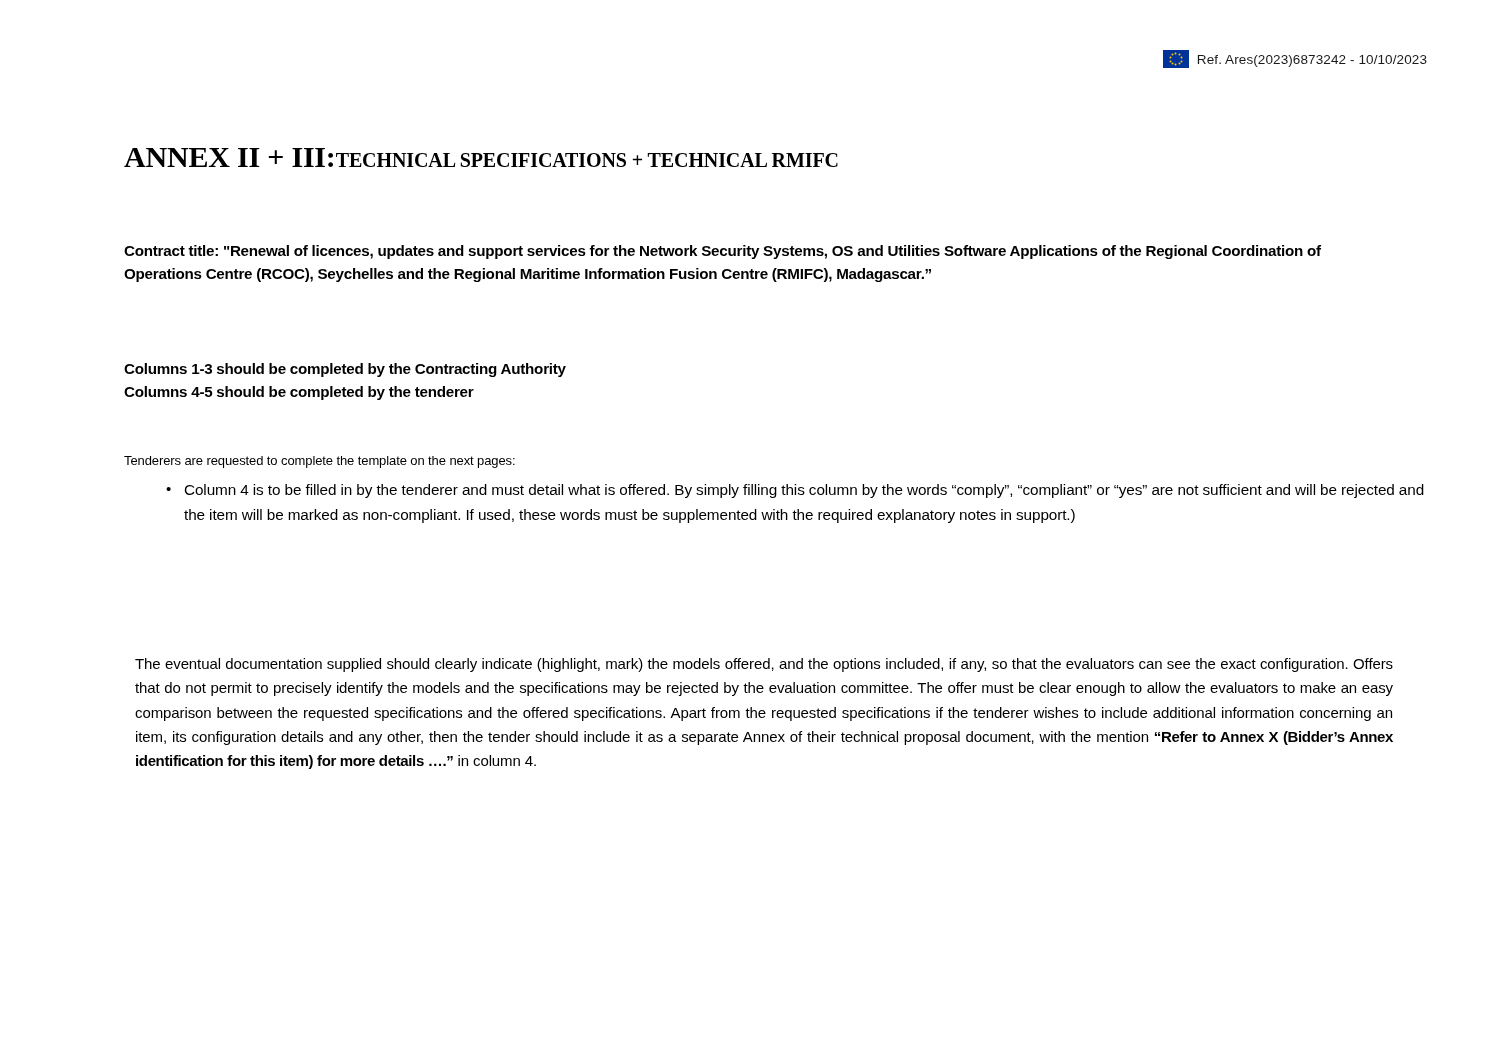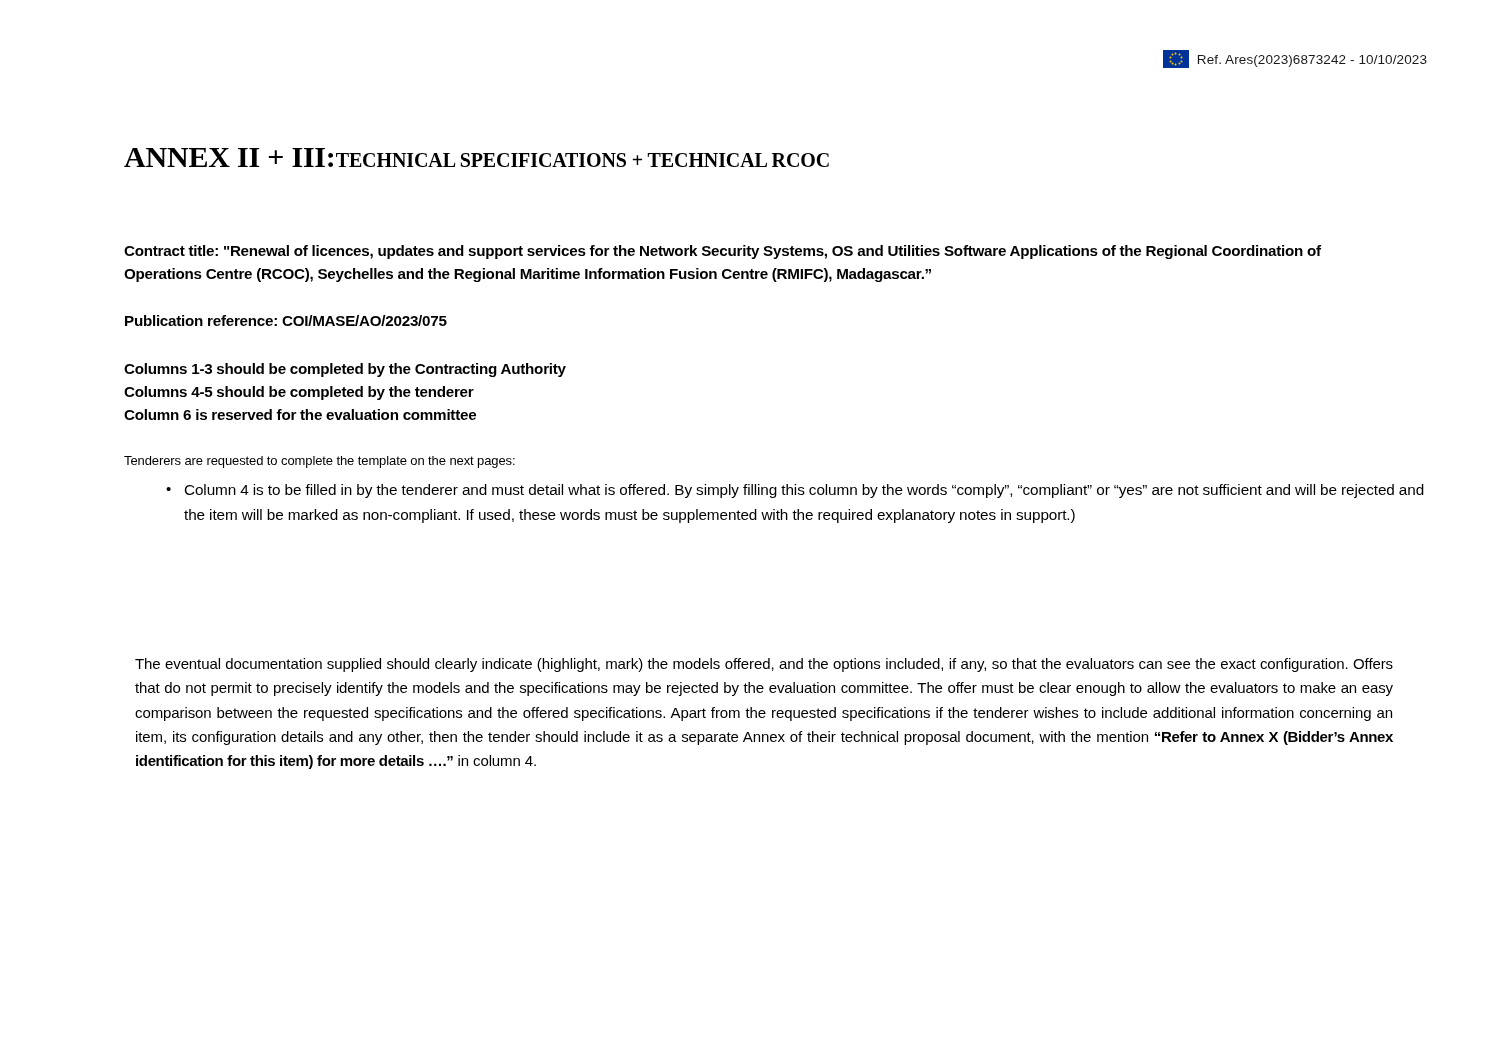--- a/index.html
+++ b/index.html
@@ -184,31 +184,29 @@
         <span style="left:0px; top:4px;"></span>
         <span style="left:2px; top:1px;"></span>
       </span>
     </span>
     <span class="ares-text">Ref. Ares(2023)6873242 - 10/10/2023</span>
   </div>
 
   <div class="doc">
 
     <div class="title-line">
-      <span class="title-main">ANNEX II + III:</span><span class="title-sub">TECHNICAL SPECIFICATIONS + TECHNICAL RCOC</span>
+      <span class="title-main">ANNEX II + III:</span><span class="title-sub">TECHNICAL SPECIFICATIONS + TECHNICAL RMIFC</span>
     </div>
 
     <div class="contract-title bold-narrow">Contract title: "Renewal of licences, updates and support services for the Network Security Systems, OS and Utilities Software Applications of the Regional Coordination of Operations Centre (RCOC), Seychelles and the Regional Maritime Information Fusion Centre (RMIFC), Madagascar.”</div>
 
-    <div class="pub-ref bold-narrow">Publication reference: COI/MASE/AO/2023/075</div>
 
     <div class="columns-note bold-narrow">
       <div>Columns 1-3 should be completed by the Contracting Authority</div>
       <div>Columns 4-5 should be completed by the tenderer</div>
-      <div>Column 6 is reserved for the evaluation committee</div>
     </div>
 
     <div class="tender-intro">Tenderers are requested to complete the template on the next pages:</div>
 
     <ul class="bullets">
       <li>Column 4 is to be filled in by the tenderer and must detail what is offered. By simply filling this column by the words “comply”, “compliant” or “yes” are not sufficient and will be rejected and the item will be marked as non-compliant. If used, these words must be supplemented with the required explanatory notes in support.)</li>
     </ul>
 
     <div class="para"><span>The eventual documentation supplied should clearly indicate (highlight, mark) the models offered, and the options included, if any, so that the evaluators can see the exact configuration. Offers that do not permit to precisely identify the models and the specifications may be rejected by the evaluation committee. The offer must be clear enough to allow the evaluators to make an easy comparison between the requested specifications and the offered specifications. Apart from the requested specifications if the tenderer wishes to include additional information concerning an item, its configuration details and any other, then the tender should include it as a separate Annex of their technical proposal document, with the mention </span><span class="bold-inline">“Refer to Annex X (Bidder’s Annex identification for this item) for more details ….”</span><span> in column 4.</span></div>
 

